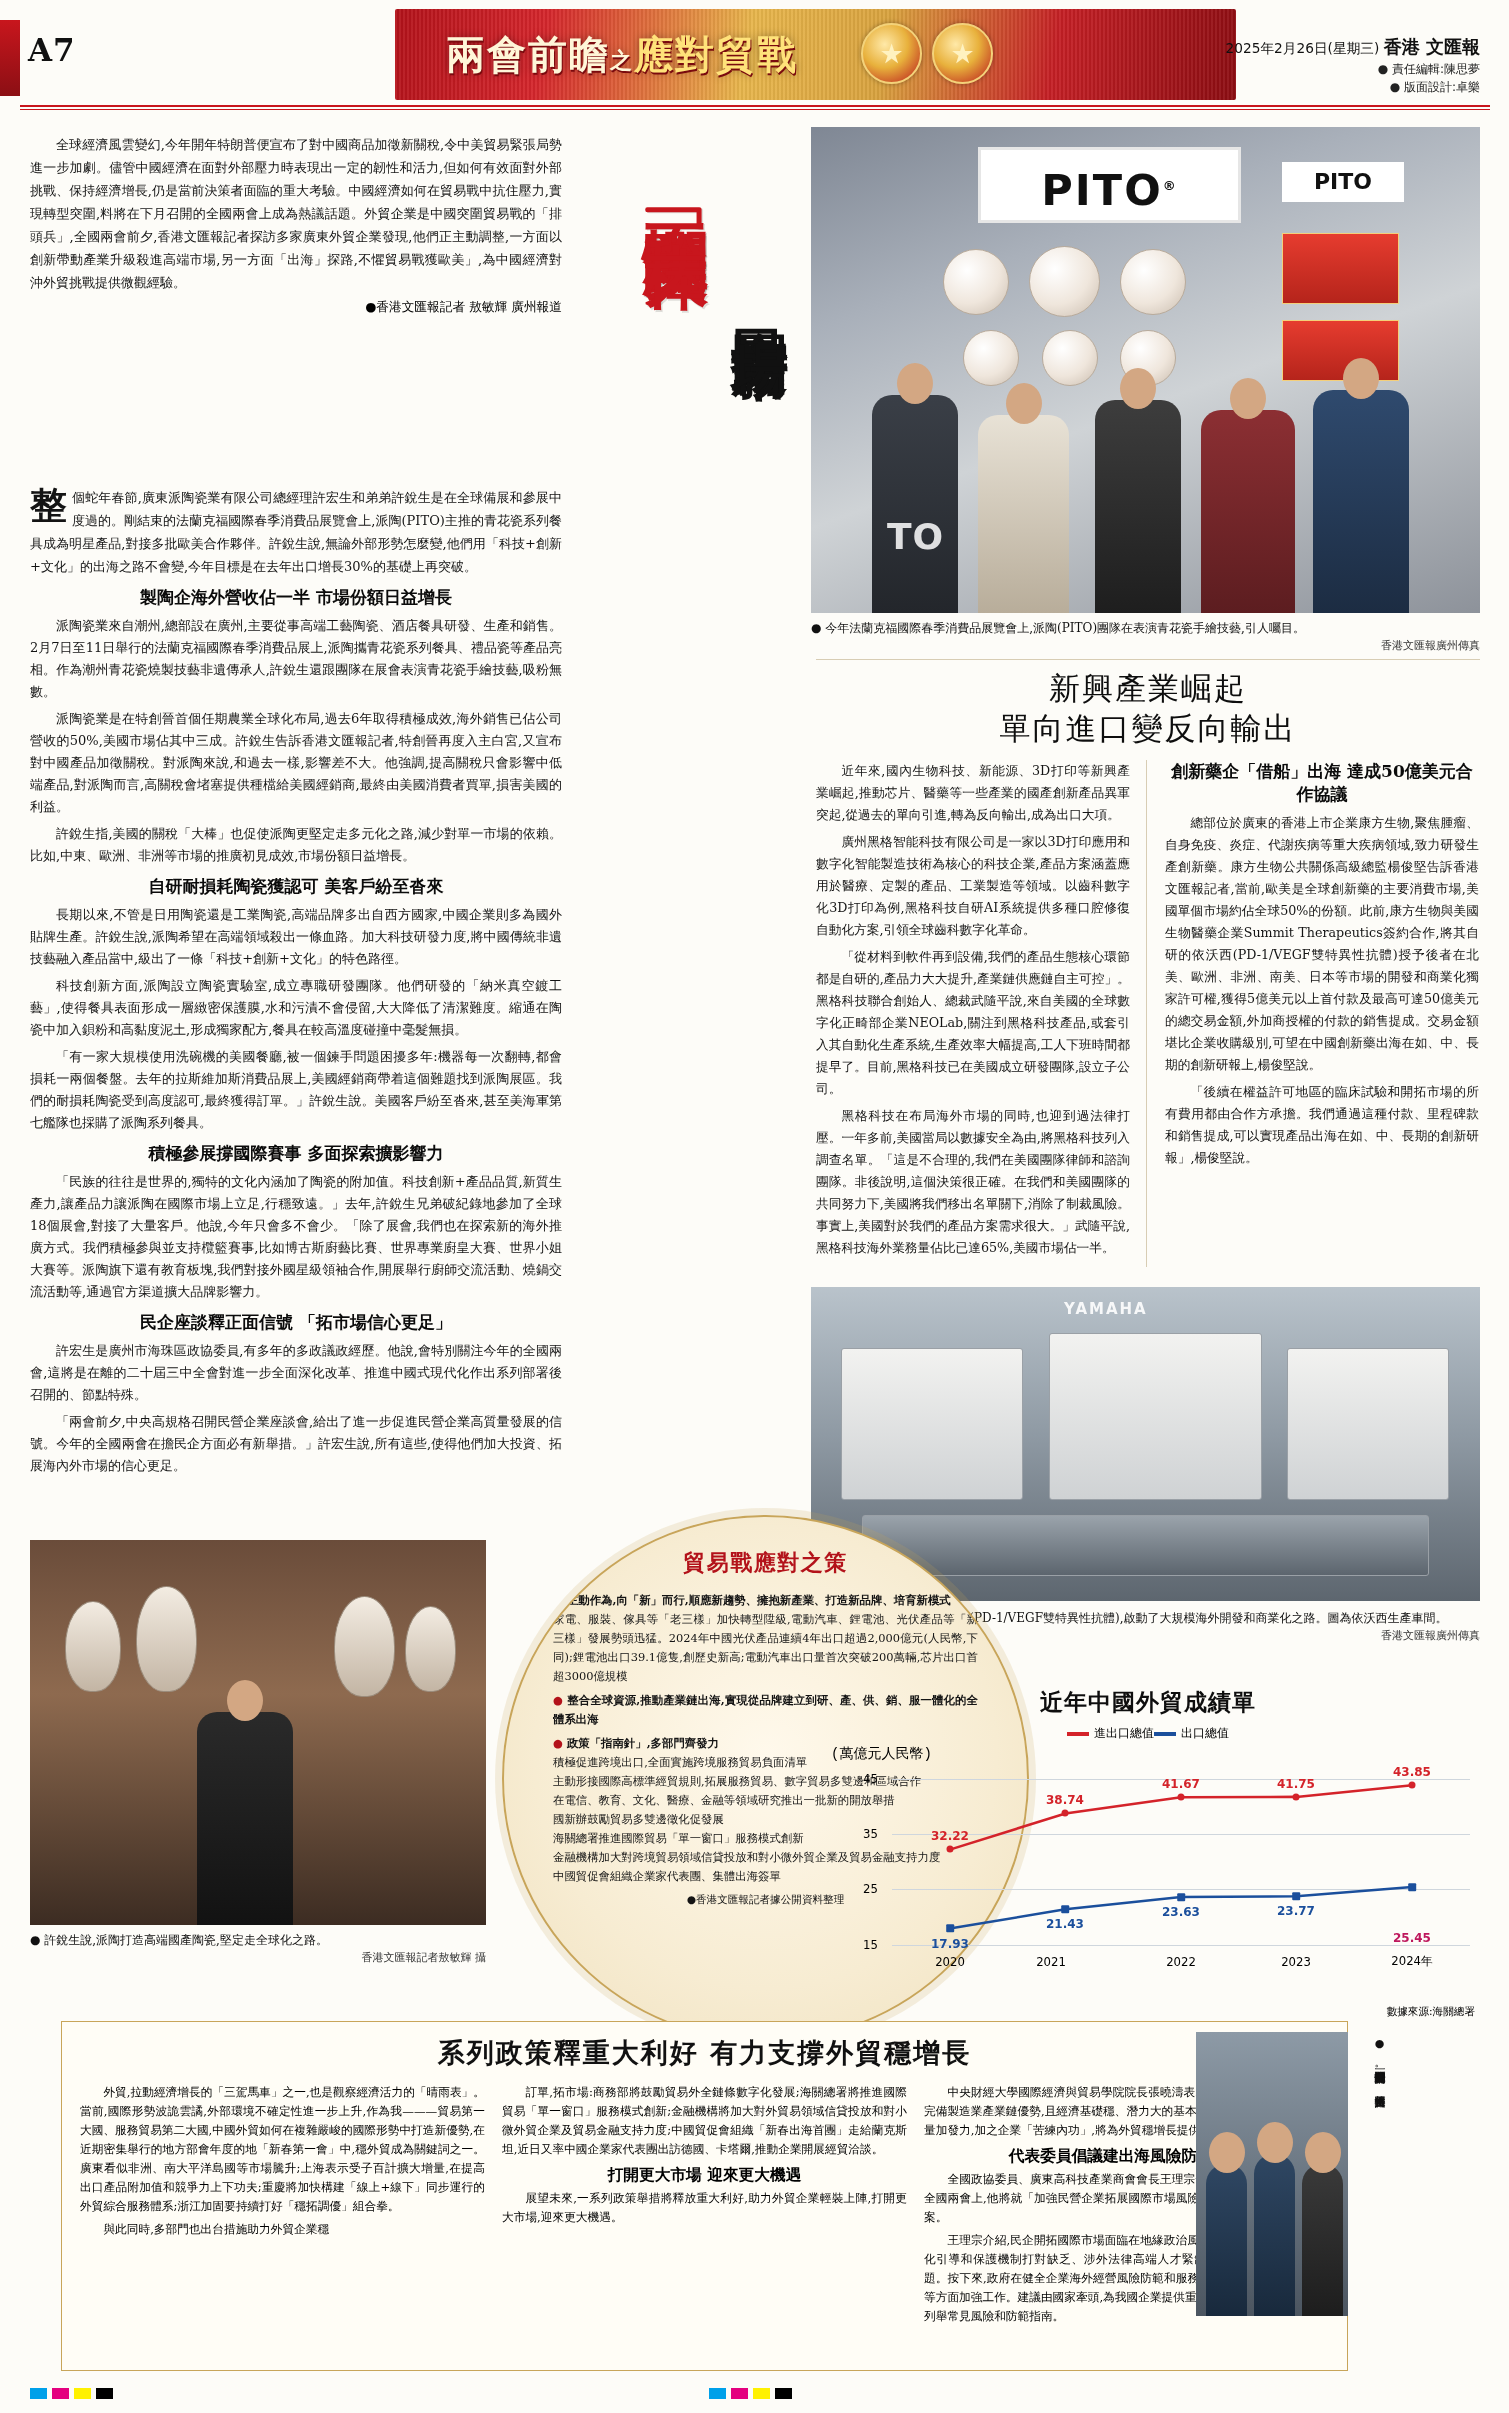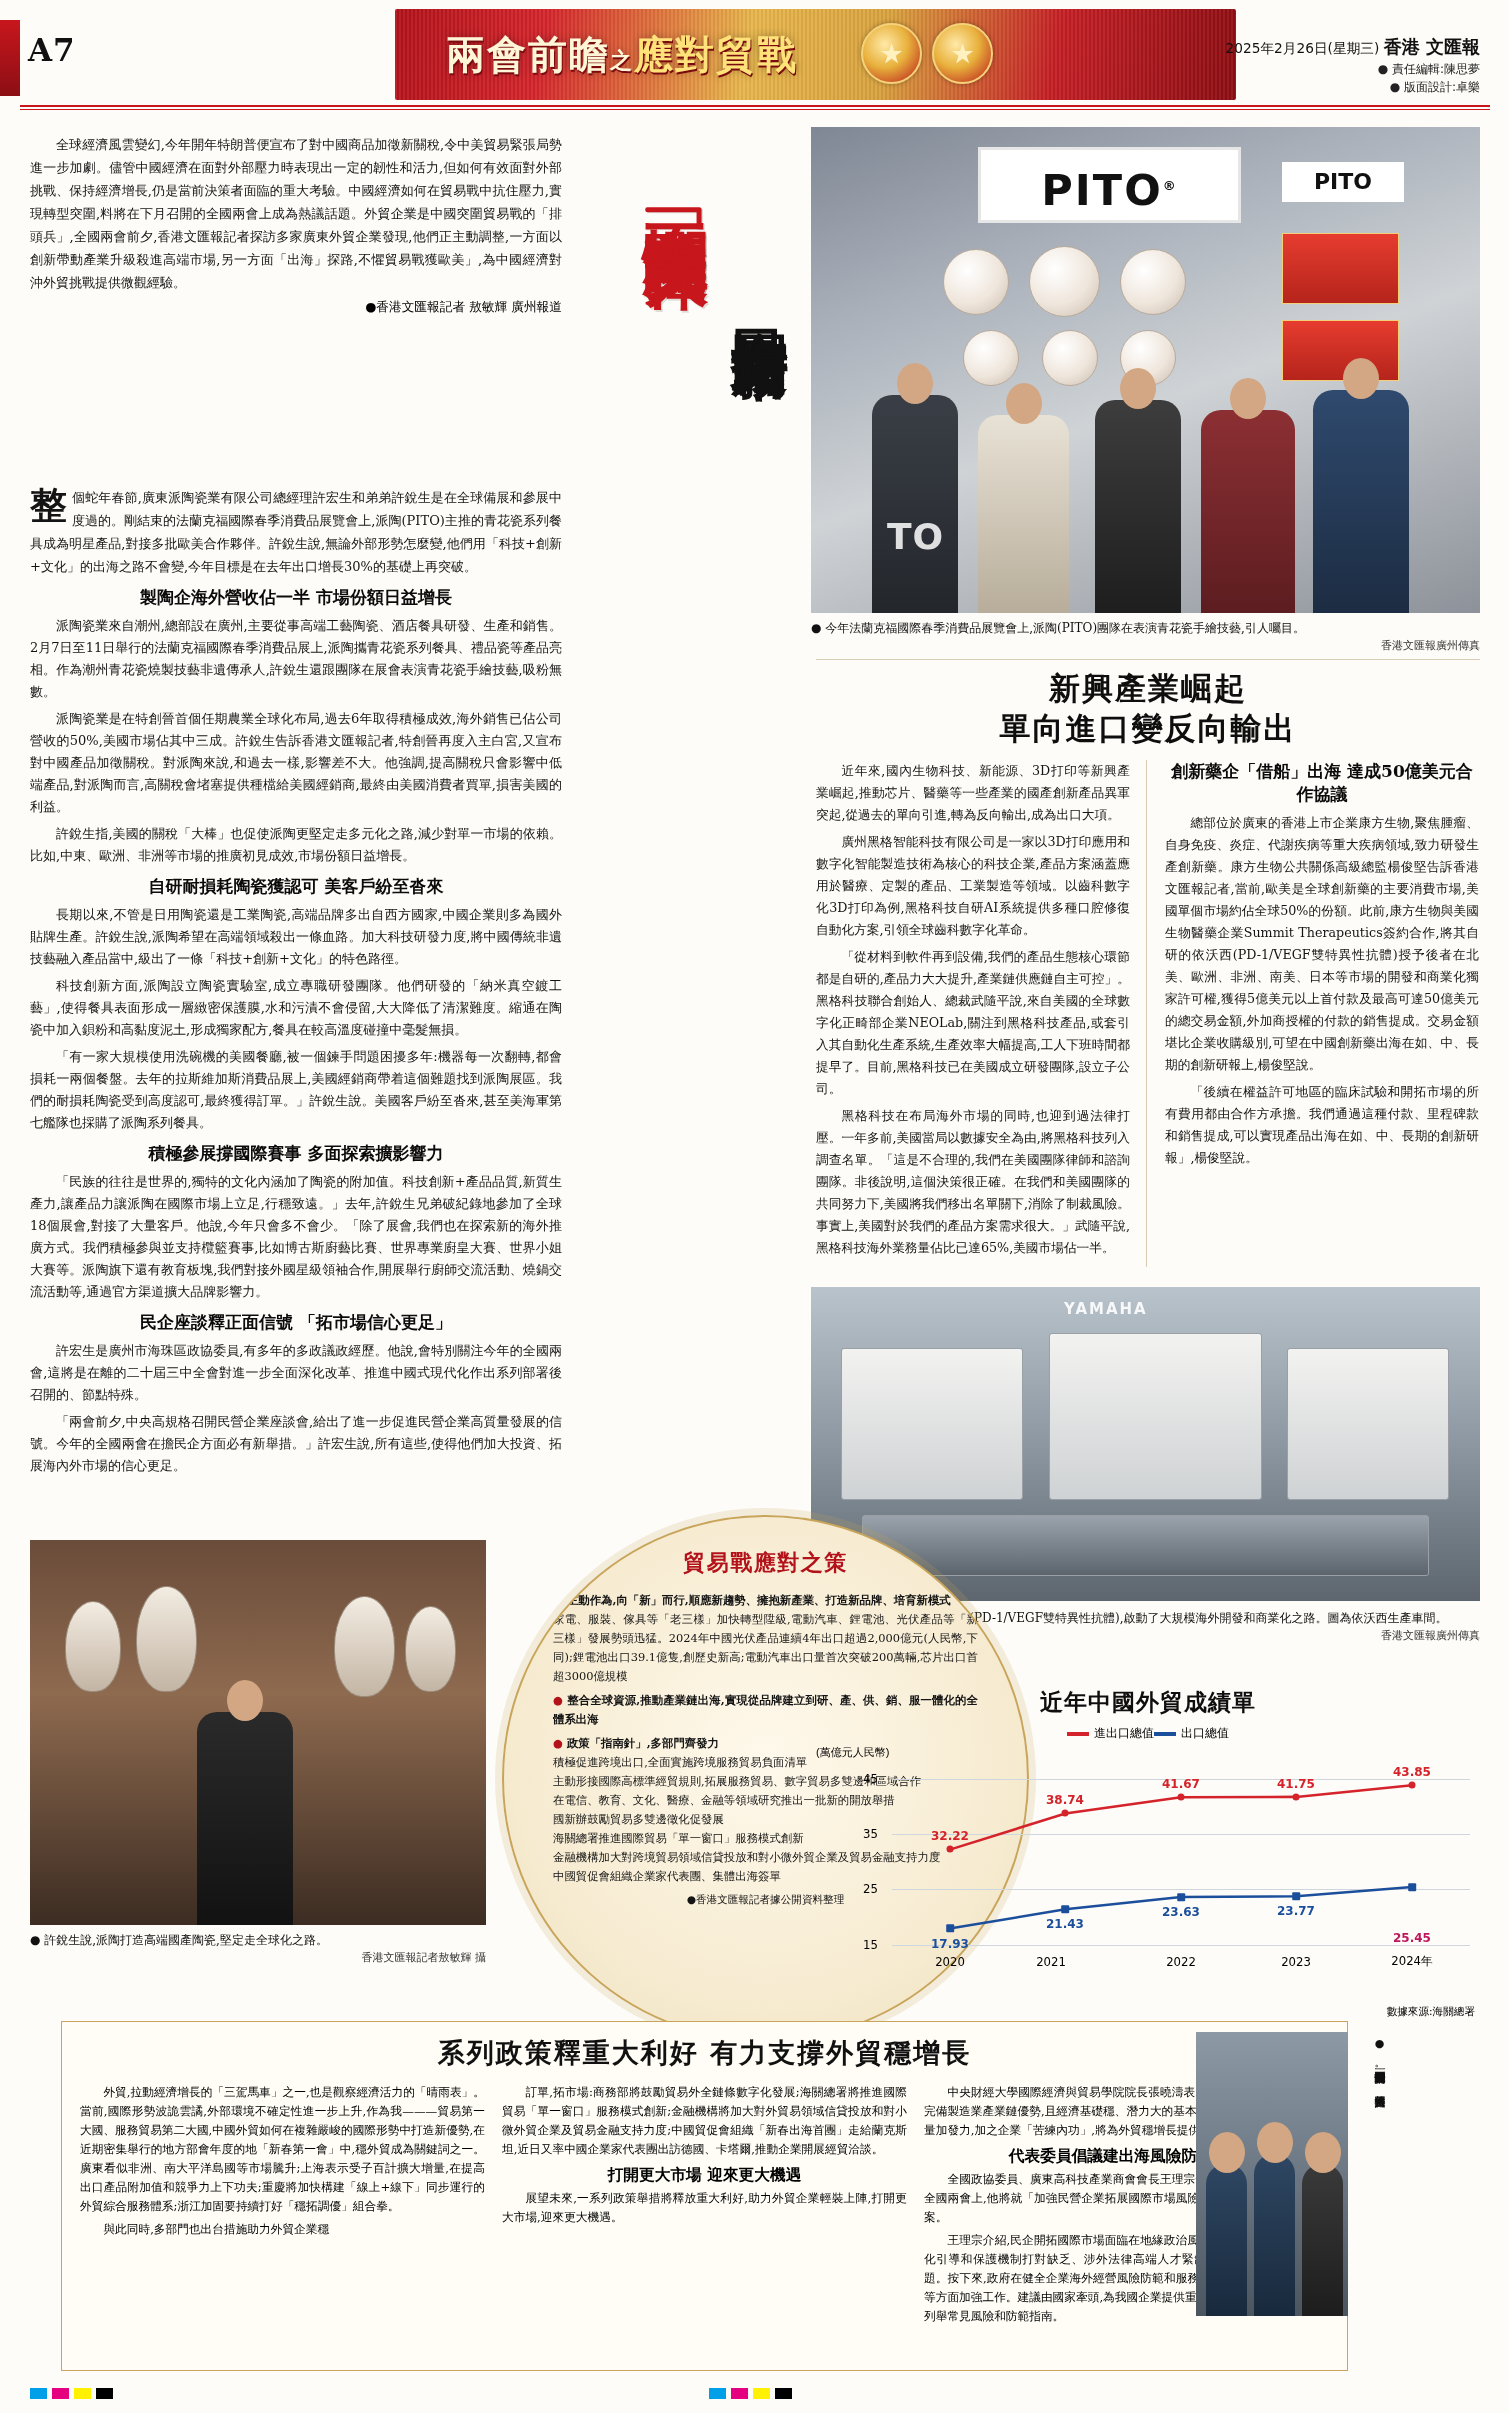--- a/index.html
+++ b/index.html
@@ -150,21 +150,21 @@
   }
   .to-badge {
     position:absolute; left:76px; bottom:56px; font-family:"DejaVu Sans",sans-serif;
     font-weight:bold; font-size:36px; color:#fff; opacity:.85; letter-spacing:1px;
   }
   .cap1 { position:absolute; left:811px; top:619px; width:669px; }
 
   
   .sec2-head {
     position:absolute; left:816px; top:668px; width:664px;
-    text-align:center; font-family:"DejaVu Serif", serif; font-weight:bold;
+    text-align:center; font-family:"DejaVu Serif", serif; font-weight:normal;
     color:#0e0e0e;
   }
   .sec2-head .l1 { font-size:31px; line-height:40px; letter-spacing:2px; }
   .sec2-head .l2 { font-size:31px; line-height:41px; letter-spacing:2px; }
 
   
   .s2c { position:absolute; top:760px; }
   .s2c .col-text { font-size:12.7px; line-height:22px; }
 
   
@@ -212,21 +212,21 @@
   
   .chart-box { position:absolute; left:816px; top:1687px; width:664px; height:304px; }
   .chart-title {
     text-align:center; font-family:"DejaVu Serif", serif; font-weight:bold;
     font-size:23px; color:#0e0e0e; letter-spacing:1px;
   }
   .chart-legend { display:flex; justify-content:center; margin-top:7px; font-family:"DejaVu Sans",sans-serif; font-size:12px; }
   .lg { display:flex; align-items:center; gap:5px; }
   .lg .sw { width:22px; height:4px; display:inline-block; }
   .chart-plot { position:relative; margin-top:5px; height:203px; }
-  .axis-unit { position:absolute; left:0; top:-2px; font-size:11px; font-family:Liberation Sans, sans-serif; }
+  .axis-unit { position:absolute; left:15px; top:-2px; font-size:14px; font-family:Liberation Mono, monospace; }
   .gridline { position:absolute; left:76px; right:10px; height:0.5px; background:#cfd6dd; }
   .ytick { position:absolute; left:47px; font-size:11.7px; font-family:"DejaVu Sans",sans-serif; transform:translateY(-50%); }
   .xtick { position:absolute; bottom:-19px; font-size:11.7px; font-family:"DejaVu Sans",sans-serif; transform:translateX(-50%); }
   .pt { position:absolute; width:7px; height:7px; border-radius:50%; transform:translate(-50%,-50%); }
   .pt.sq { border-radius:1px; width:7.6px; height:7.6px; }
   .vlab { position:absolute; font-size:12px; font-family:"DejaVu Sans",sans-serif; font-weight:bold; transform:translate(-50%,-100%); }
   .chart-src { position:absolute; right:5px; bottom:-28px; font-size:10.6px; font-family:"DejaVu Serif",serif; }
 
   
   .bottom-box {

